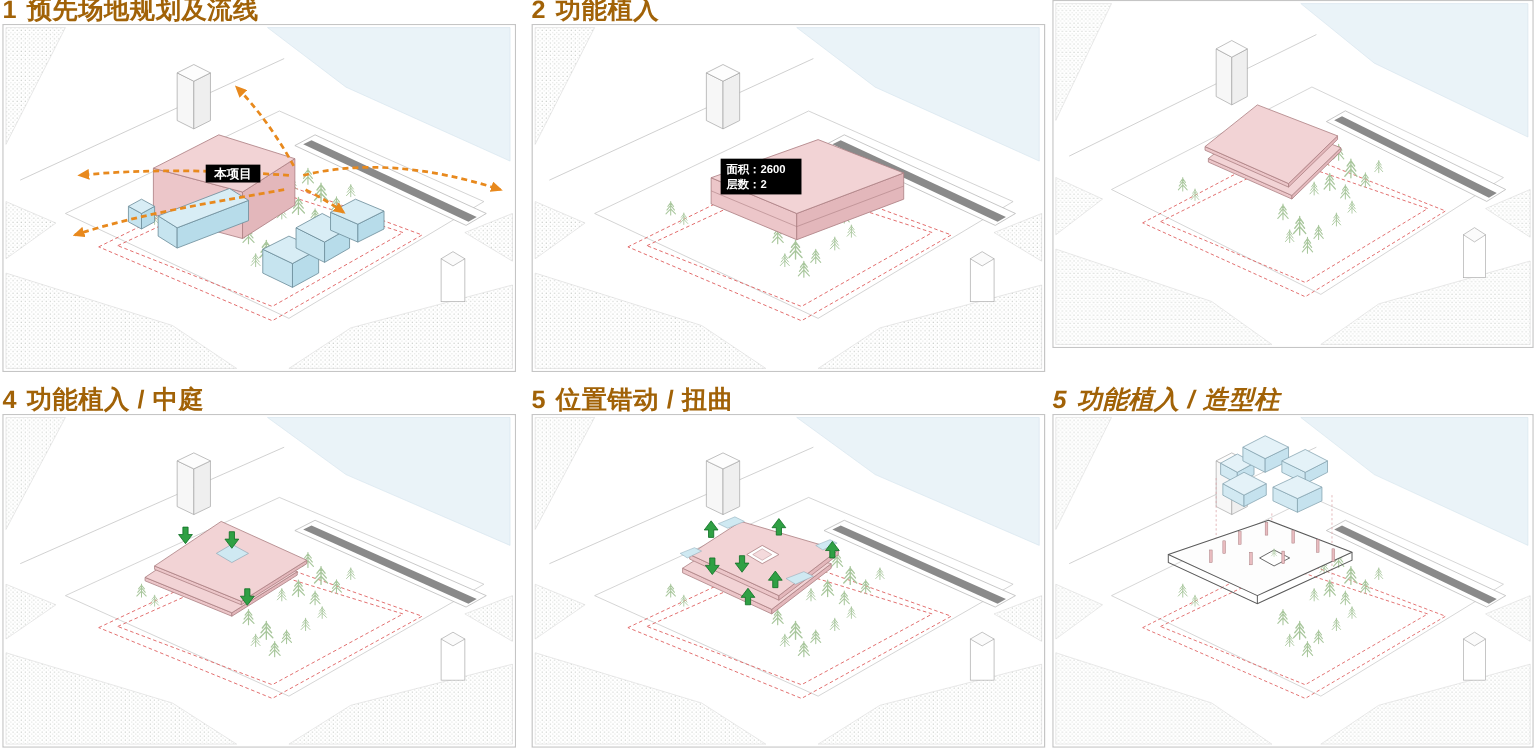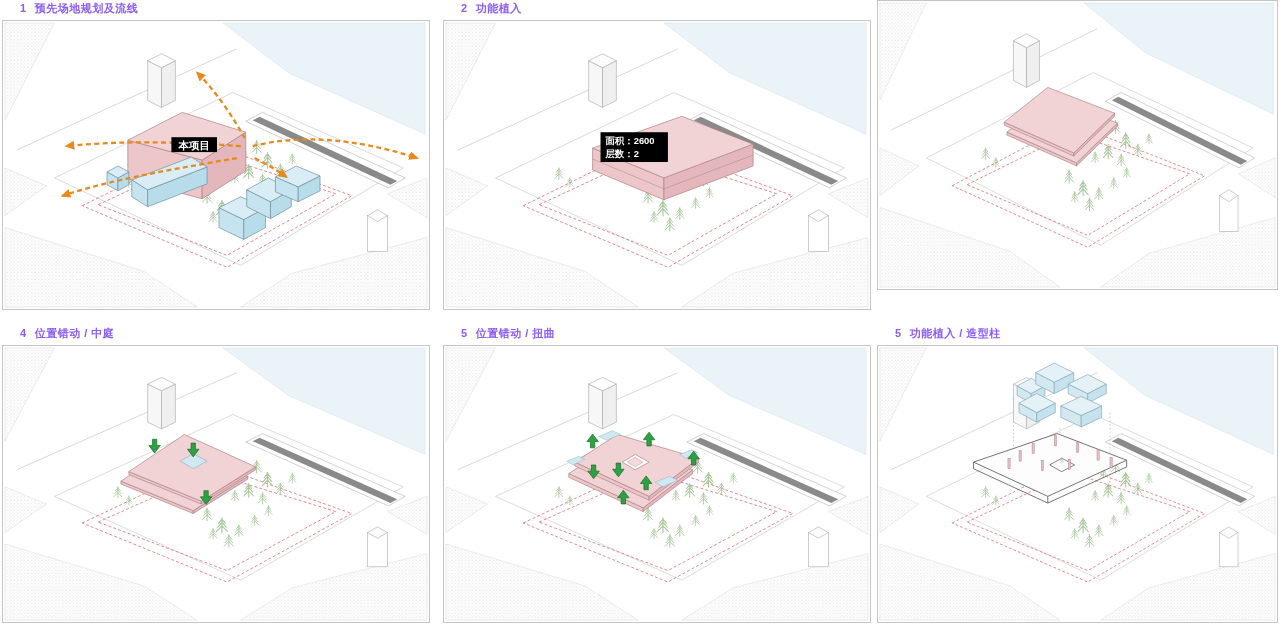--- a/index.html
+++ b/index.html
@@ -1,23 +1,23 @@
 <!DOCTYPE html>
 <html><head>
 <meta charset="utf-8">
 <style>
   html,body{margin:0;padding:0;background:#ffffff;}
   body{width:1280px;height:627px;font-family:"Liberation Sans","DejaVu Sans",sans-serif;overflow:hidden;}
   .sheet{position:relative;width:1280px;height:627px;background:#fff;}
   .cell{position:absolute;}
-  .ptitle{margin:0 0 3px 18px;height:17px;line-height:17px;font-size:11px;font-weight:700;color:#8b5cf6;letter-spacing:0.5px;white-space:nowrap;}
+  .ptitle{margin:0 0 3px 0;height:17px;line-height:17px;font-size:21px;font-weight:700;color:#a16207;letter-spacing:0.5px;white-space:nowrap;}
   .ptitle .num{margin-right:8px;}
   .panel-svg{display:block;background:#fff;border:1px solid #c5c5c5;box-sizing:border-box;}
   .c1{left:2px;top:0;}  .c2{left:443px;top:0;}  .c3{left:877px;top:0;}
-  .c4{left:2px;top:325px;} .c5{left:443px;top:325px;} .c6{left:877px;top:325px;}
+  .c4{left:2px;top:325px;} .c5{left:443px;top:325px;} .c6{left:877px;top:325px;font-style:italic;}
   .oarrow path{fill:none;stroke:#e8891d;stroke-width:2.3;stroke-dasharray:5 3.4;}
   .pdash{fill:none;stroke:#dda8ab;stroke-width:0.7;stroke-dasharray:2 2;}
   .info-text{fill:#ffffff;font-weight:700;font-size:9.5px;font-family:"Liberation Sans",sans-serif;}
   .proj-text{fill:#ffffff;font-weight:700;font-size:10.5px;font-family:"Liberation Sans",sans-serif;text-anchor:middle;}
 </style>
 </head>
 <body>
 
 <svg width="0" height="0" style="position:absolute" aria-hidden="true">
   <defs>
@@ -194,21 +194,21 @@
           <polygon points="214,163 214,166 258,126 258,123" fill="#e3b7bb" stroke="#ad8184" stroke-width="0.7" stroke-linejoin="round"></polygon>
           <polygon points="139,132 186,97 258,123 214,163" fill="#f2d3d5" stroke="#ad8184" stroke-width="0.7" stroke-linejoin="round"></polygon>
           <polygon points="136,122 136,125 211,156 211,153" fill="#ecc6c9" stroke="#ad8184" stroke-width="0.7" stroke-linejoin="round"></polygon>
           <polygon points="211,153 211,156 255,116 255,113" fill="#e3b7bb" stroke="#ad8184" stroke-width="0.7" stroke-linejoin="round"></polygon>
           <polygon points="136,122 183,87 255,113 211,153" fill="#f2d3d5" stroke="#ad8184" stroke-width="0.7" stroke-linejoin="round"></polygon>
         </g>
     </svg>
   </figure>
 
   <figure class="cell c4" style="margin:0">
-    <h2 class="ptitle"><span class="num">4</span><span>位置错动 / 中庭</span></h2>
+    <h2 class="ptitle"><span class="num">4</span><span>功能植入 / 中庭</span></h2>
     <svg class="panel-svg" width="428" height="278" viewBox="0 0 430 290" preserveAspectRatio="none">
       <use href="#site-base"></use>
       <g>
           <use href="#tree" transform="translate(218,108) scale(1)"></use>
           <use href="#tree" transform="translate(231,116) scale(1.2)"></use>
           <use href="#tree" transform="translate(243,126) scale(0.9)"></use>
           <use href="#tree" transform="translate(256,118) scale(1.1)"></use>
           <use href="#tree" transform="translate(267,130) scale(1.3)"></use>
           <use href="#tree" transform="translate(280,142) scale(1)"></use>
           <use href="#tree" transform="translate(292,132) scale(0.85)"></use>

